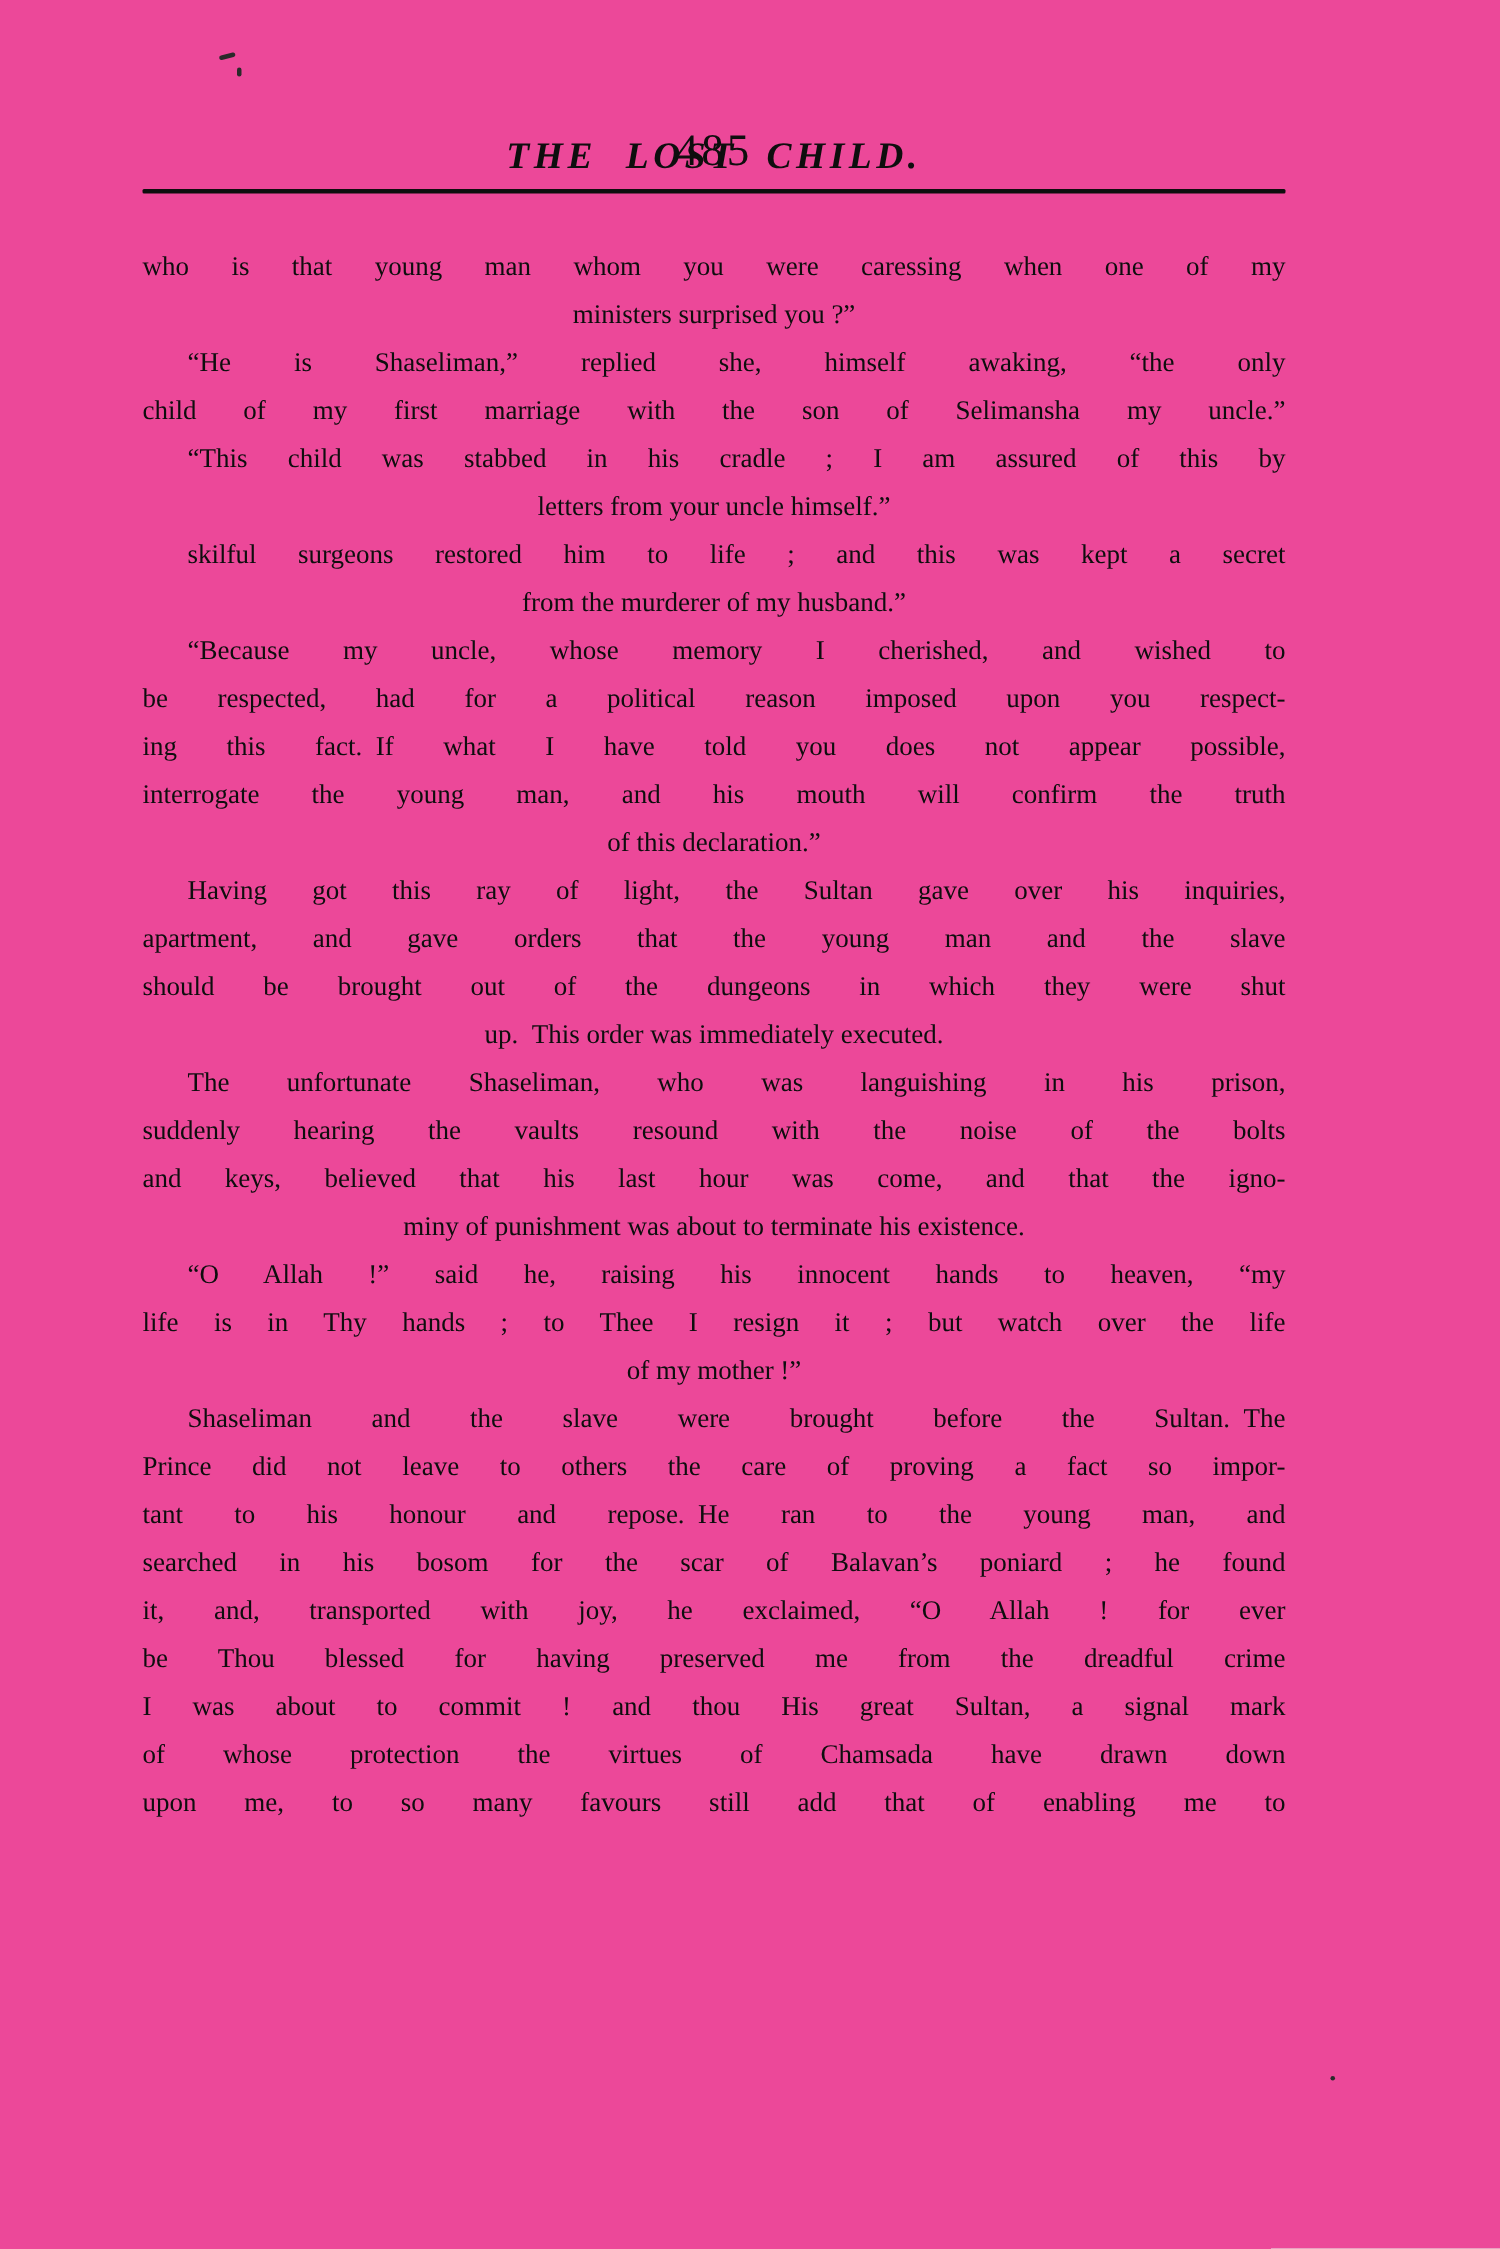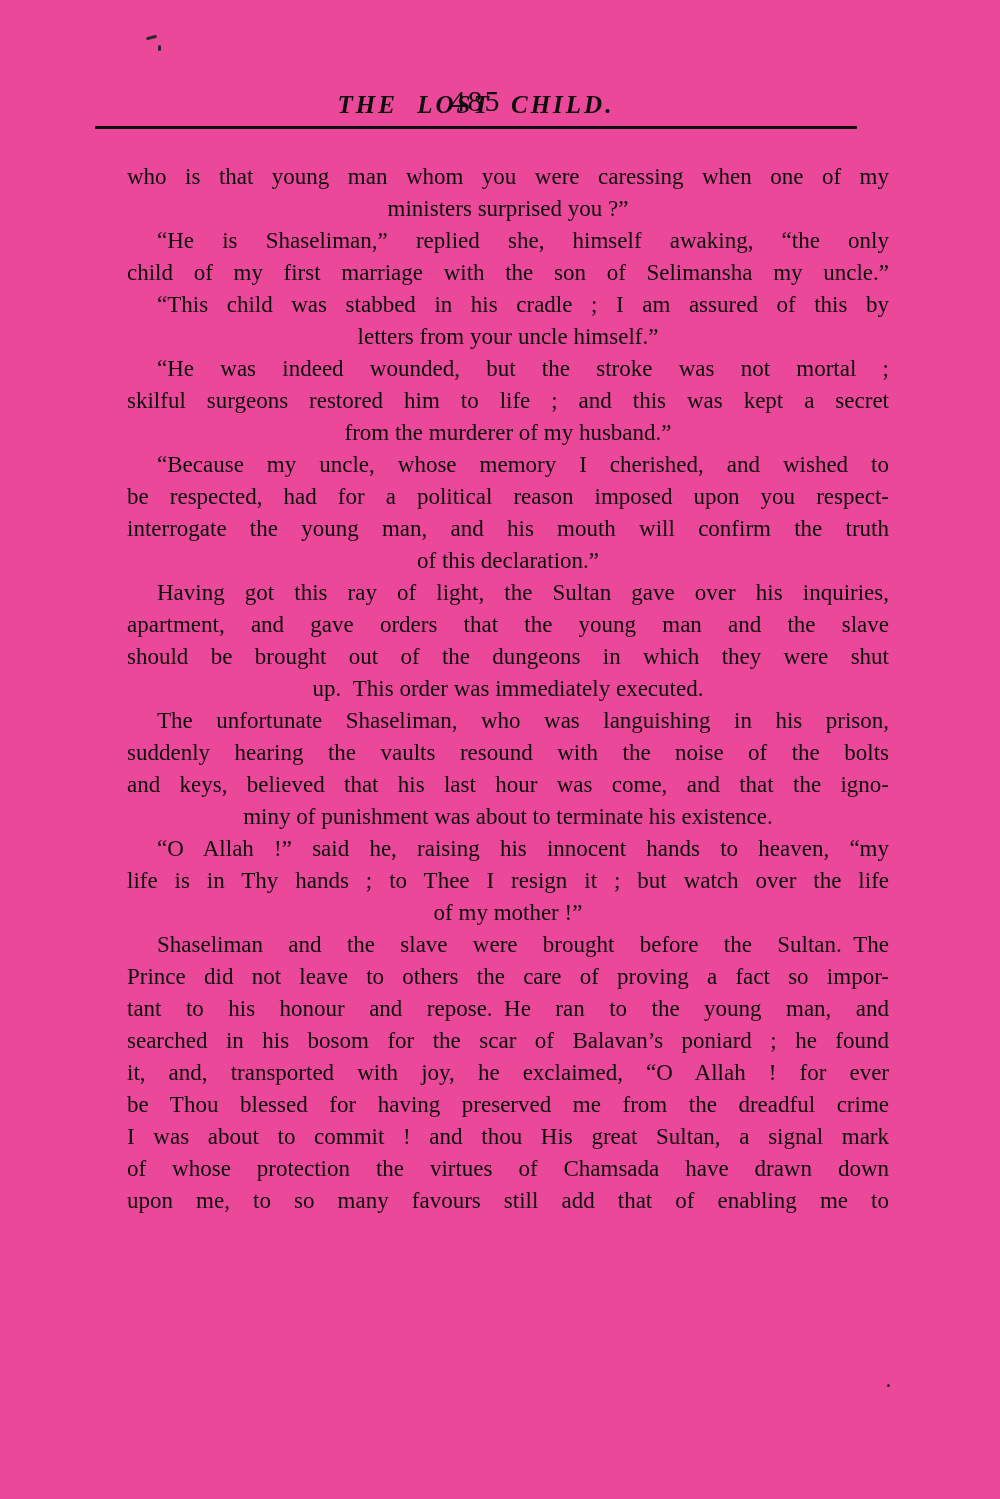--- a/index.html
+++ b/index.html
@@ -34,23 +34,22 @@
   }
   .header-rule {
     position: absolute;
     left: 95px; top: 126px; width: 762px; height: 3px;
     background: #0e0e0e;
     border-radius: 1px;
   }
   .text-block {
     position: absolute;
     left: 95px; top: 161px; width: 762px;
-    font-size: 23px;
+    font-size: 18px;
     line-height: 32px;
-    margin-left: 32px;
   }
   .para { margin: 0; }
   .para.indent .line:first-child { text-indent: 30px; }
   .line { text-align: center; white-space: normal; }
   .line.full {
     text-align: justify;
     text-align-last: justify;
   }
   .speck { position: absolute; background: #2a2a2a; }
   .speck.s1 { left: 146px; top: 36px; width: 11px; height: 3px; transform: rotate(-14deg); border-radius: 2px; }
@@ -79,27 +78,27 @@
       </div>
       <div class="para indent">
         <div class="line full">“He is Shaseliman,” replied she, himself awaking, “the only</div>
         <div class="line full">child of my first marriage with the son of Selimansha my uncle.”</div>
       </div>
       <div class="para indent">
         <div class="line full">“This child was stabbed in his cradle ; I am assured of this by</div>
         <div class="line">letters from your uncle himself.”</div>
       </div>
       <div class="para indent">
-        <div class="line full">“He was indeed wounded, but the stroke was not mortal ;</div>
         <div class="line full">skilful surgeons restored him to life ; and this was kept a secret</div>
         <div class="line">from the murderer of my husband.”</div>
       </div>
       <div class="para indent">
         <div class="line full">“Because my uncle, whose memory I cherished, and wished to</div>
         <div class="line full">be respected, had for a political reason imposed upon you respect-</div>
+        <div class="line full">ing this fact. If what I have told you does not appear possible,</div>
         <div class="line full">interrogate the young man, and his mouth will confirm the truth</div>
         <div class="line">of this declaration.”</div>
       </div>
       <div class="para indent">
         <div class="line full">Having got this ray of light, the Sultan gave over his inquiries,</div>
         <div class="line full">apartment, and gave orders that the young man and the slave</div>
         <div class="line full">should be brought out of the dungeons in which they were shut</div>
         <div class="line">up. This order was immediately executed.</div>
       </div>
       <div class="para indent">

